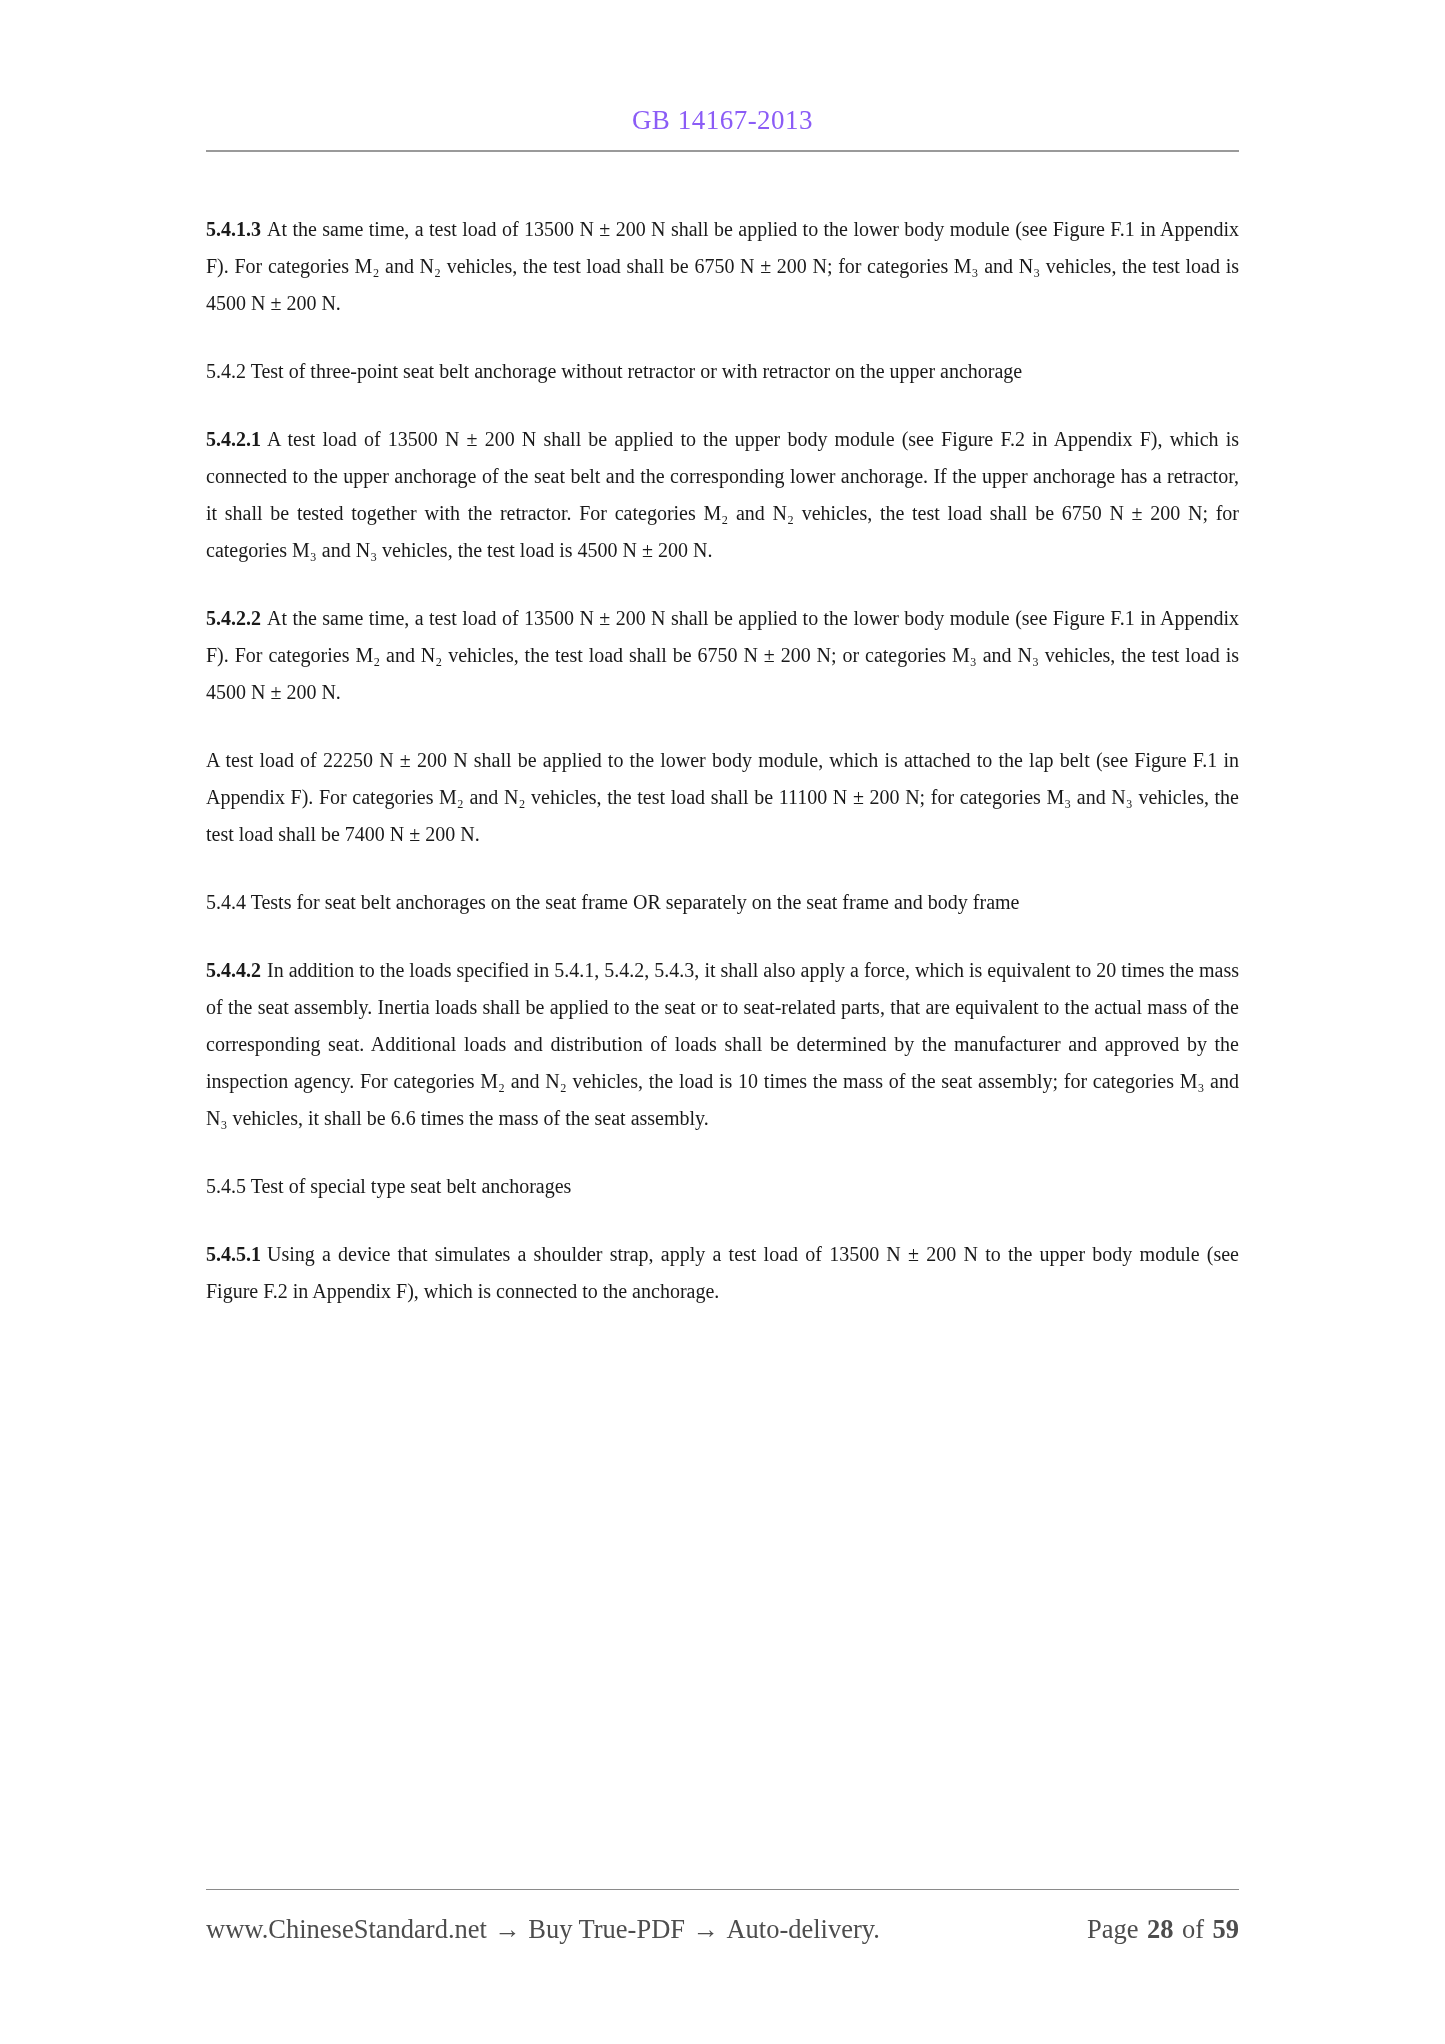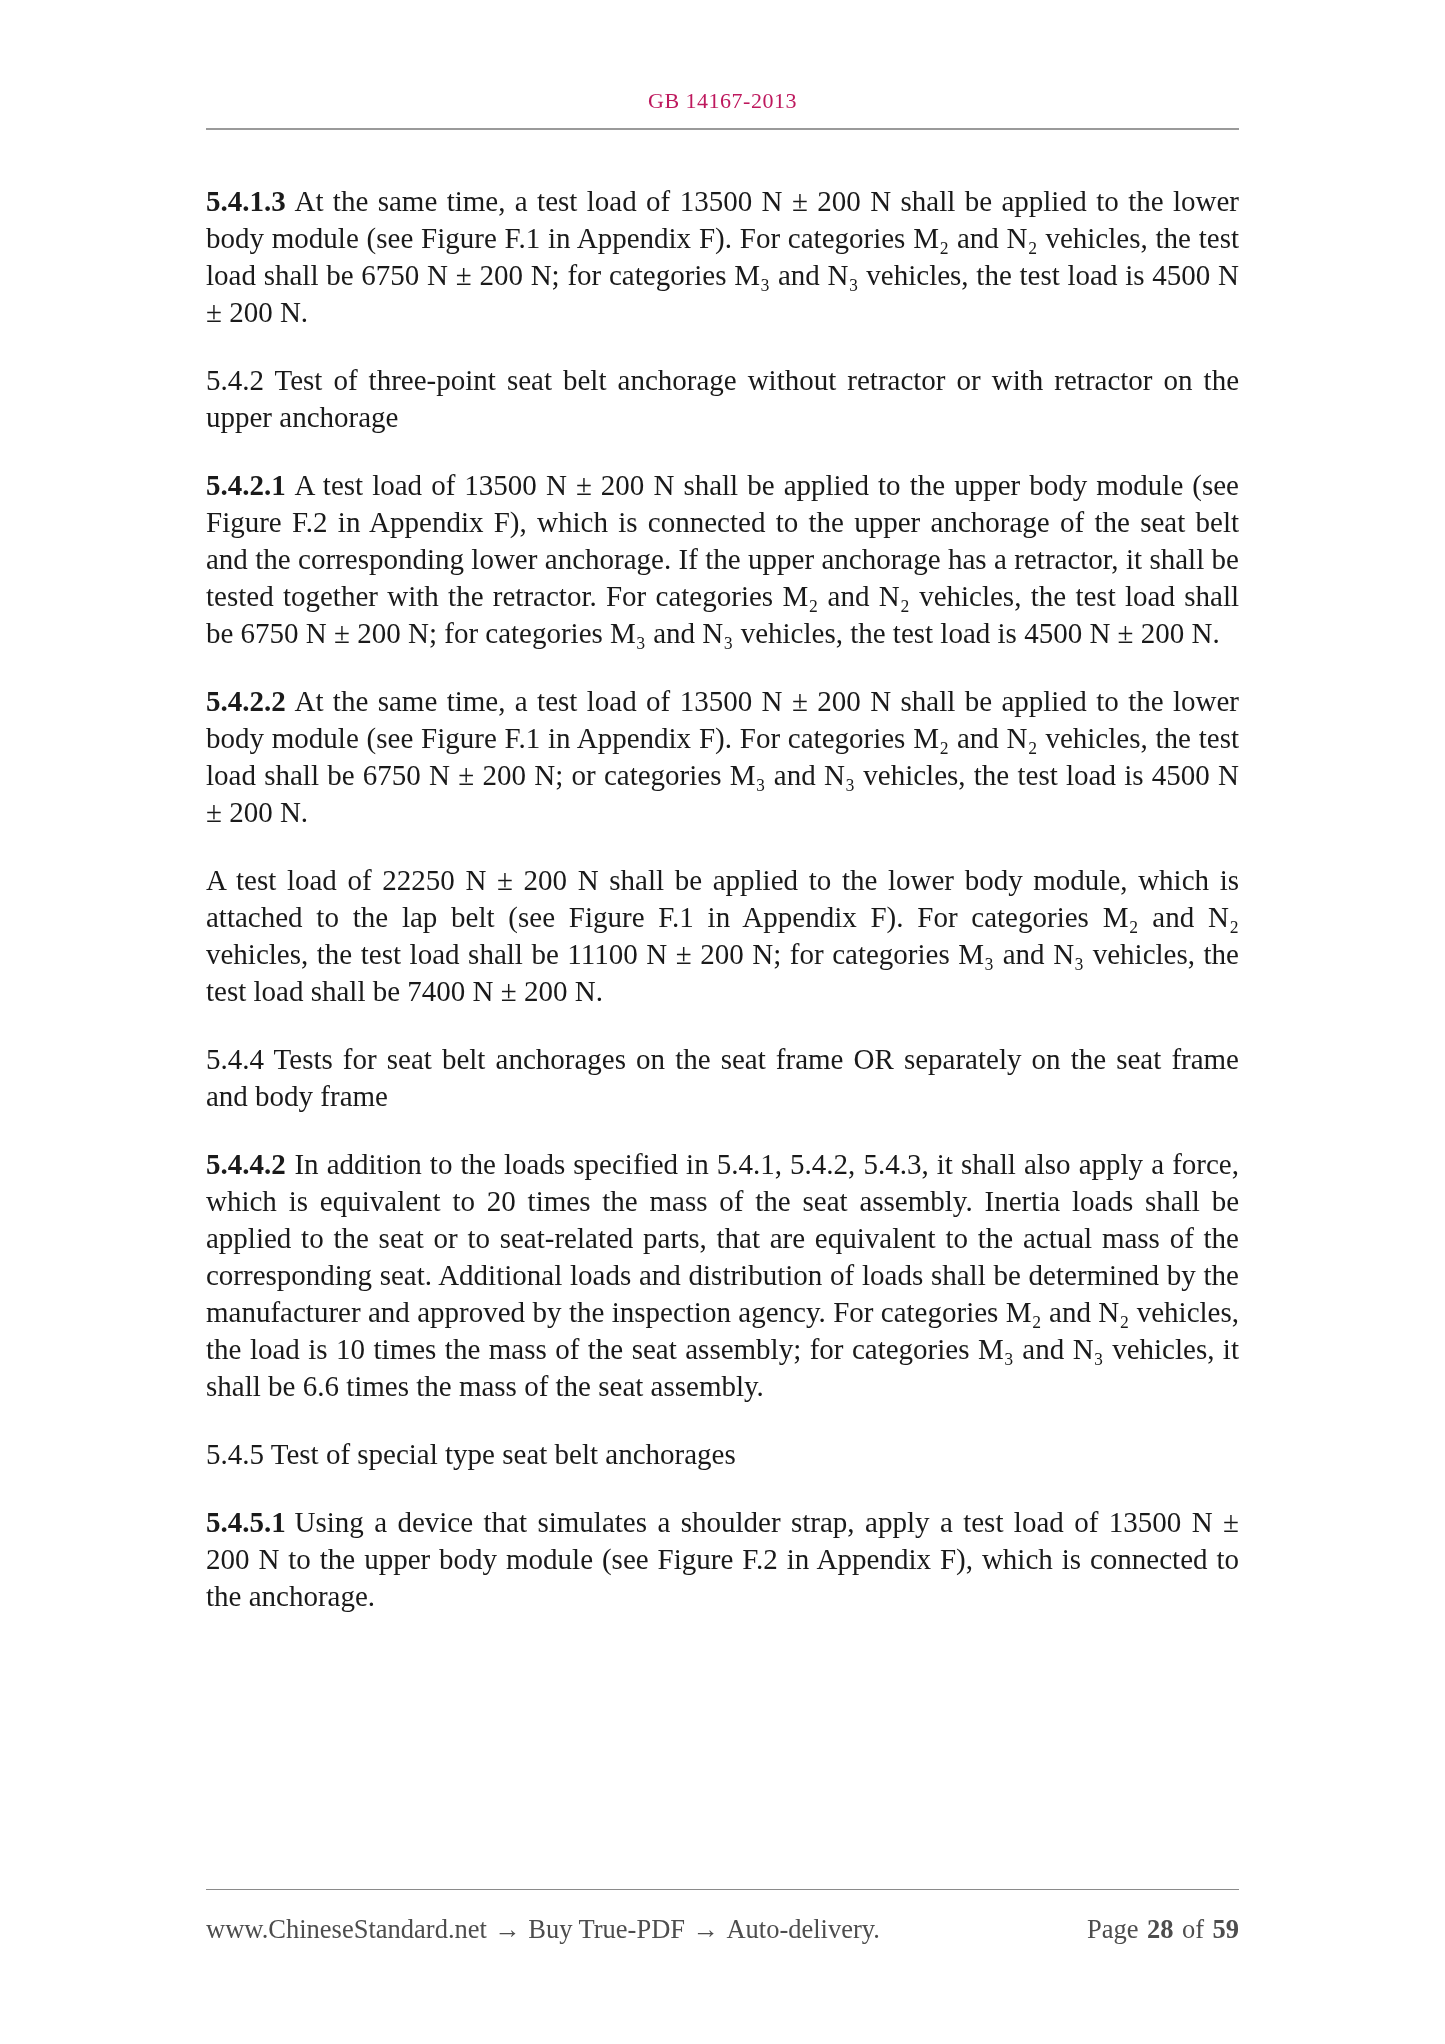--- a/index.html
+++ b/index.html
@@ -21,31 +21,32 @@
   }
   .column {
     width: 1033px;
     margin: 0 auto;
   }
   .doc-header {
     padding-top: 88px;
     text-align: center;
   }
   .doc-code {
-    font-size: 22px;
-    color: #be185d;
+    font-size: 27px;
+    color: #8b5cf6;
     letter-spacing: 0.5px;
+    margin-top: 17px;
   }
   .header-rule {
     margin-top: 14px;
     border-bottom: 2px solid #9a9a9a;
   }
   .content {
-    padding-top: 22px;
-    font-size: 29px;
+    padding-top: 28px;
+    font-size: 20px;
     line-height: 37px;
     text-align: justify;
   }
   .block {
     margin: 31px 0;
   }
   .heading {
     font-weight: normal;
   }
   .num {

